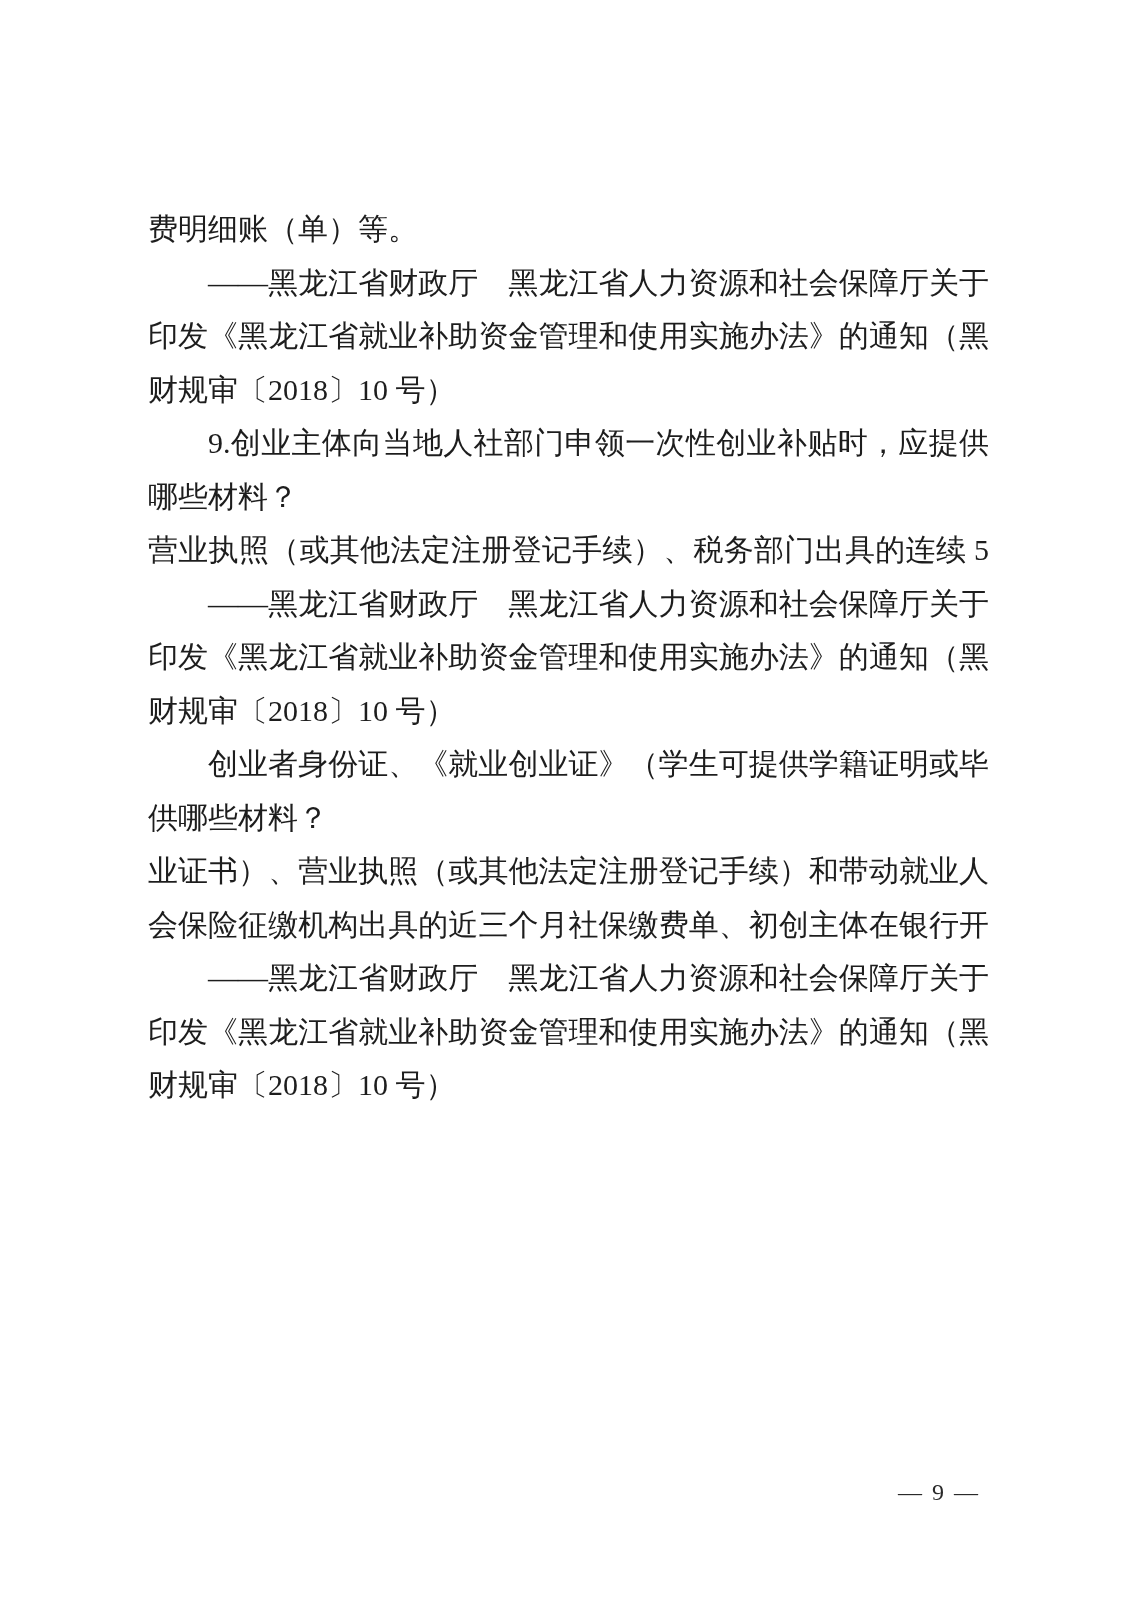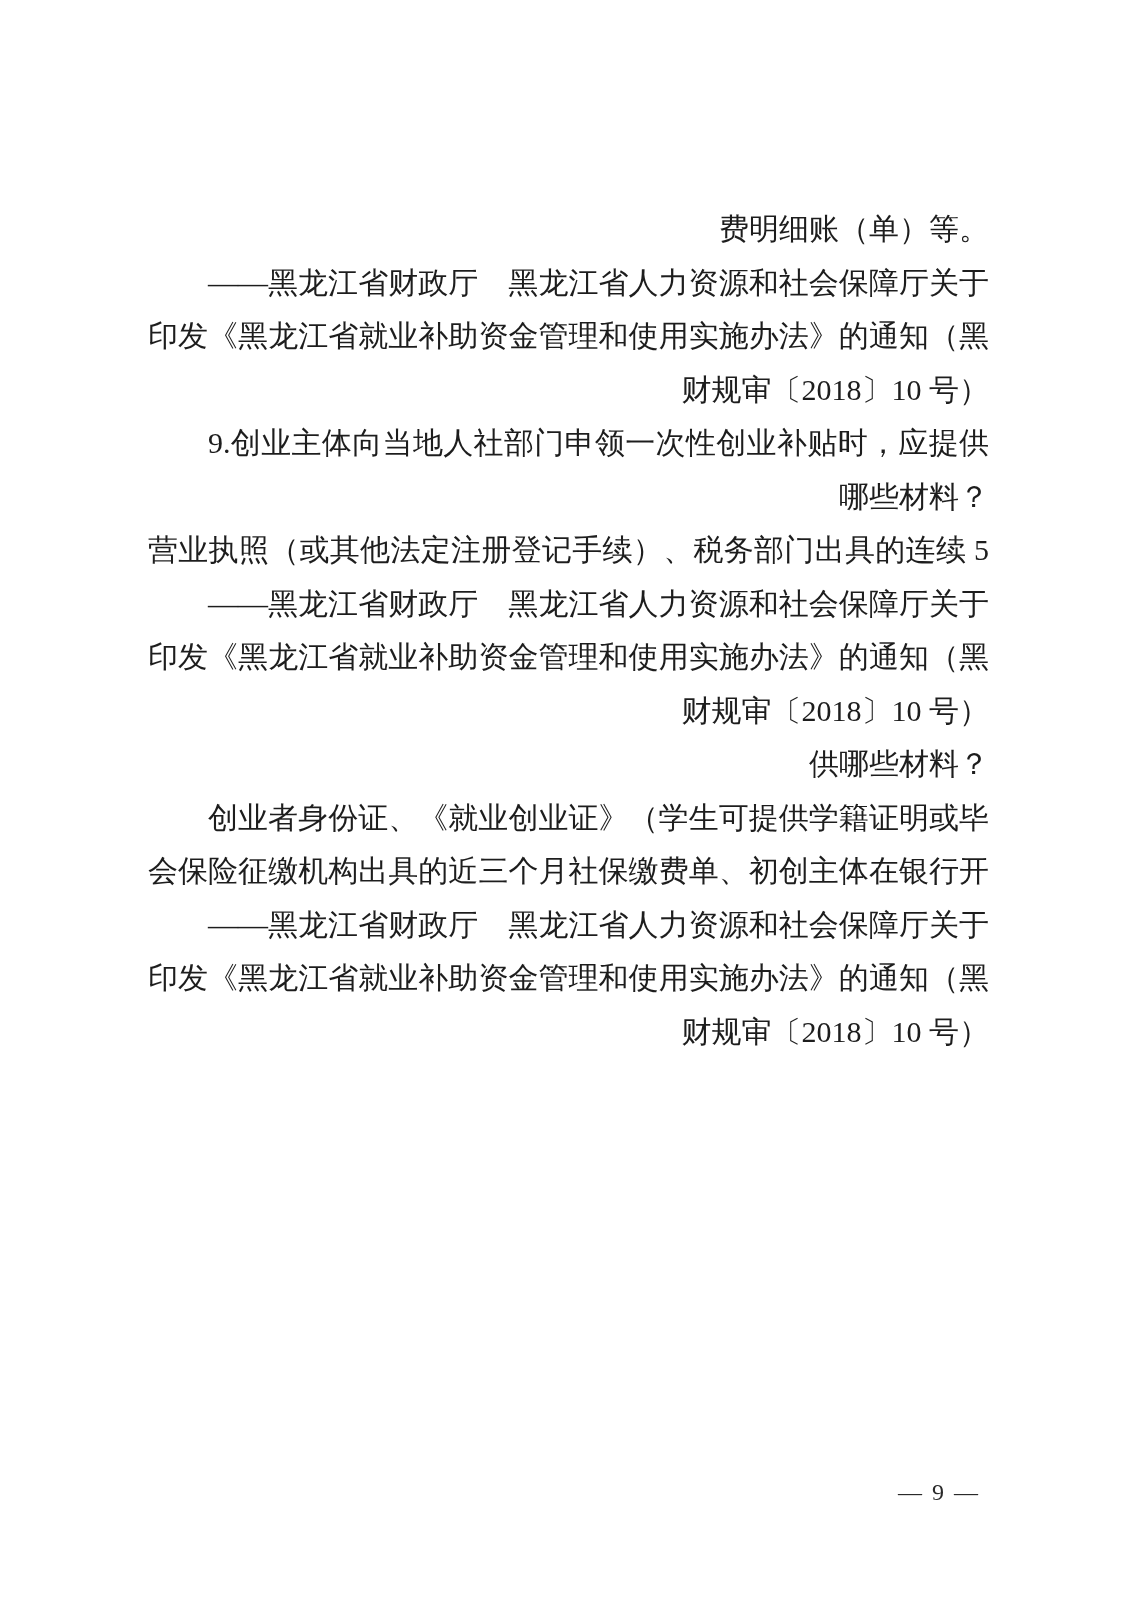--- a/index.html
+++ b/index.html
@@ -33,21 +33,21 @@
     width: 100%;
   }
   
   .fill {
     text-align: justify;
     text-align-last: justify;
     text-justify: inter-character;
   }
   
   .plast {
-    text-align: right;
+    text-align: left;
   }
   
   .indent {
     text-indent: 60px;
   }
   .footer {
     position: absolute;
     top: 1478px;
     right: 151px;
     font-size: 24px;
@@ -65,22 +65,23 @@
     <div class="line plast">费明细账（单）等。</div>
     <div class="line fill indent">——黑龙江省财政厅　黑龙江省人力资源和社会保障厅关于</div>
     <div class="line fill">印发《黑龙江省就业补助资金管理和使用实施办法》的通知（黑</div>
     <div class="line plast">财规审〔2018〕10 号）</div>
     <div class="line fill indent">9.创业主体向当地人社部门申领一次性创业补贴时，应提供</div>
     <div class="line plast">哪些材料？</div>
     <div class="line fill">营业执照（或其他法定注册登记手续）、税务部门出具的连续 5</div>
     <div class="line fill indent">——黑龙江省财政厅　黑龙江省人力资源和社会保障厅关于</div>
     <div class="line fill">印发《黑龙江省就业补助资金管理和使用实施办法》的通知（黑</div>
     <div class="line plast">财规审〔2018〕10 号）</div>
+    <div class="line fill indent">创业者身份证、《就业创业证》（学生可提供学籍证明或毕</div>
     <div class="line plast">供哪些材料？</div>
-    <div class="line fill indent">创业者身份证、《就业创业证》（学生可提供学籍证明或毕</div>
+    <div class="line fill">业证书）、营业执照（或其他法定注册登记手续）和带动就业人</div>
     <div class="line fill">会保险征缴机构出具的近三个月社保缴费单、初创主体在银行开</div>
     <div class="line fill indent">——黑龙江省财政厅　黑龙江省人力资源和社会保障厅关于</div>
     <div class="line fill">印发《黑龙江省就业补助资金管理和使用实施办法》的通知（黑</div>
     <div class="line plast">财规审〔2018〕10 号）</div>
   </div>
 
   <div class="footer">— 9 —</div>
 
 </div>
 

